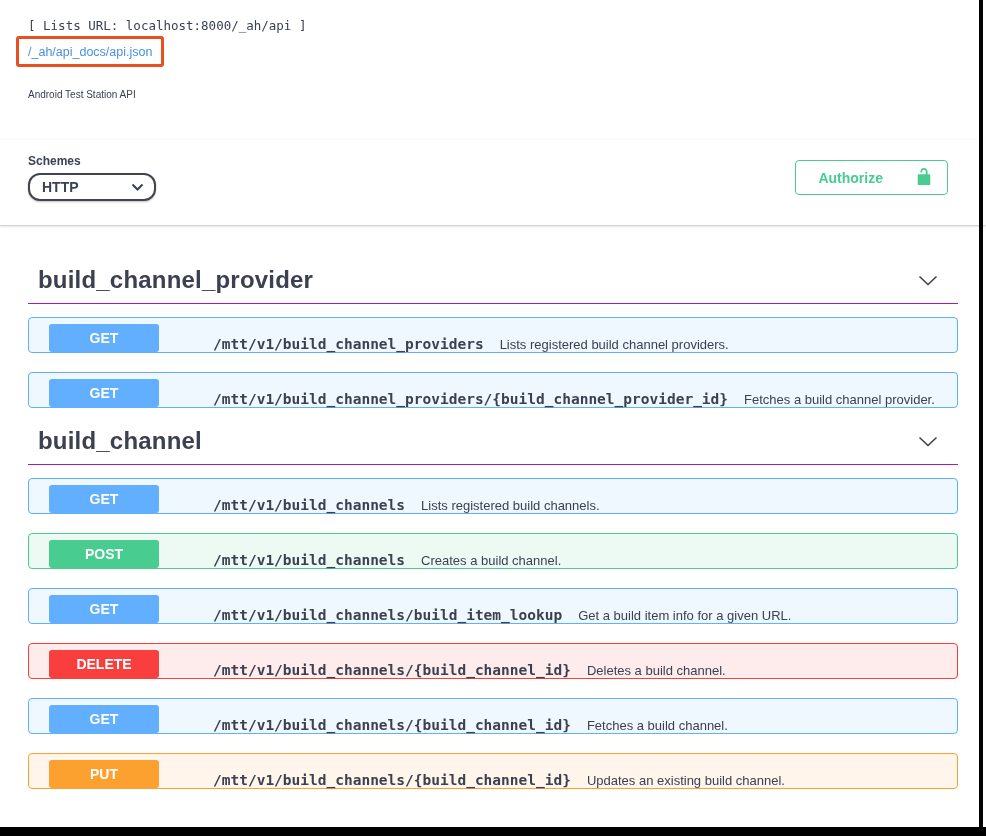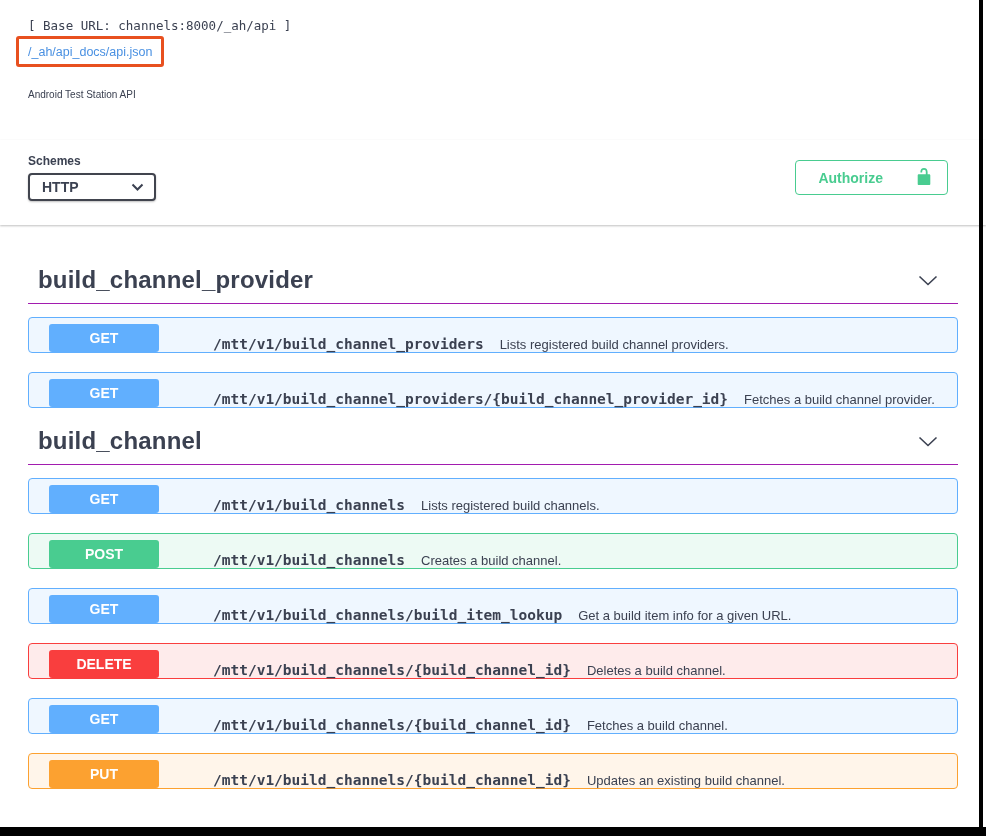--- a/index.html
+++ b/index.html
@@ -38,21 +38,21 @@
   .scheme-container {
     margin-top: 40px;
     padding: 14px 38px 24px 28px;
     display: flex; justify-content: space-between; align-items: center;
     background: #fff;
     box-shadow: 0 1px 2px 0 rgba(0,0,0,.25);
   }
   .schemes-label { font-size: 12px; font-weight: 700; margin-bottom: 5px; display: block; }
   .scheme-select {
     width: 128px; height: 28px;
-    border: 2px solid #41444e; border-radius: 4px;
+    border: 2px solid #41444e; border-radius: 12px;
     display: flex; align-items: center; justify-content: space-between;
     padding: 0 10px 0 12px;
     font-weight: 700; font-size: 14px;
     box-shadow: 0 1px 2px 0 rgba(0,0,0,.25);
     background: #fff; cursor: pointer;
   }
   .authorize-btn {
     display: flex; align-items: center; gap: 32px;
     border: 1px solid #49cc90; border-radius: 4px;
     background: #fff; color: #49cc90;
@@ -102,21 +102,21 @@
   .m-delete .method-badge { background: #f93e3e; }
   .m-put    { background: #fff5ea; border-color: #fca130; }
   .m-put    .method-badge { background: #fca130; }
 
   .chev { display: block; }
 </style>
 </head>
 <body>
 
 <div class="info">
-  <div class="base-url">[ Base URL: channels:8000/_ah/api ]</div>
+  <div class="base-url">[ Lists URL: localhost:8000/_ah/api ]</div>
   <div class="spec-link-box">
     <a href="#" class="spec-link">/_ah/api_docs/api.json</a>
   </div>
   <div class="description">Android Test Station API</div>
 </div>
 
 <div class="scheme-container">
   <div>
     <span class="schemes-label">Schemes</span>
     <div class="scheme-select">

